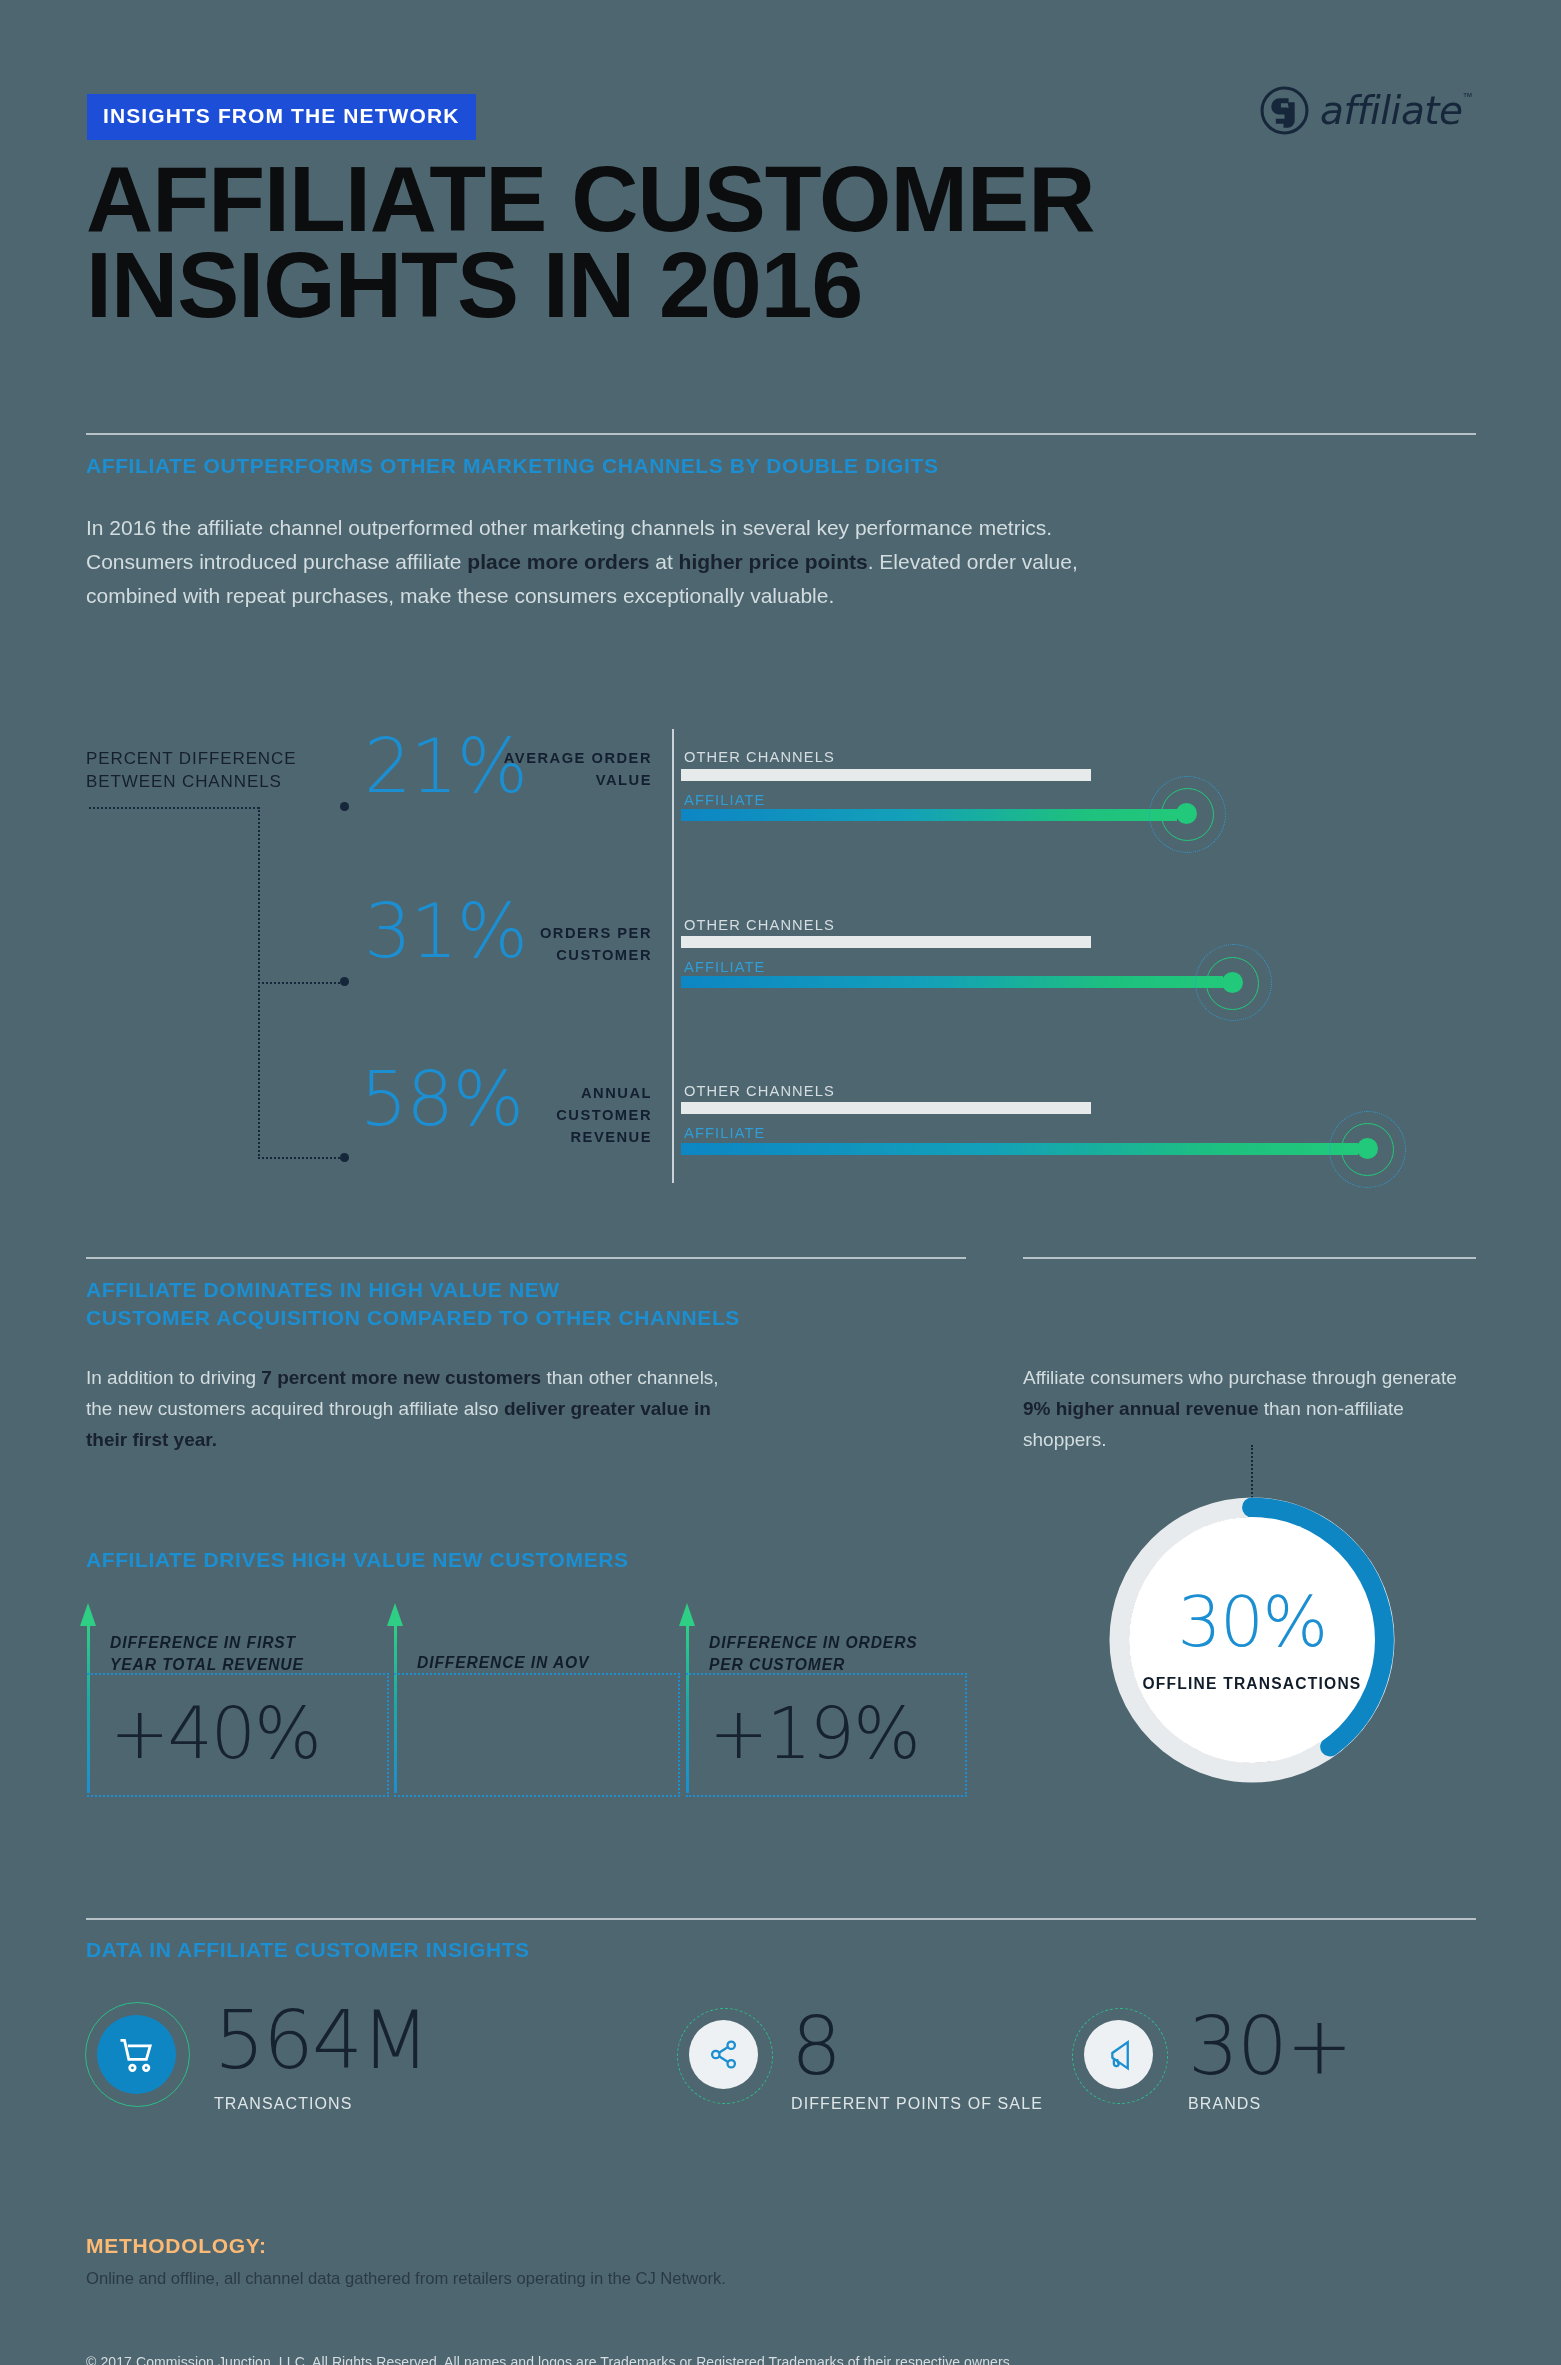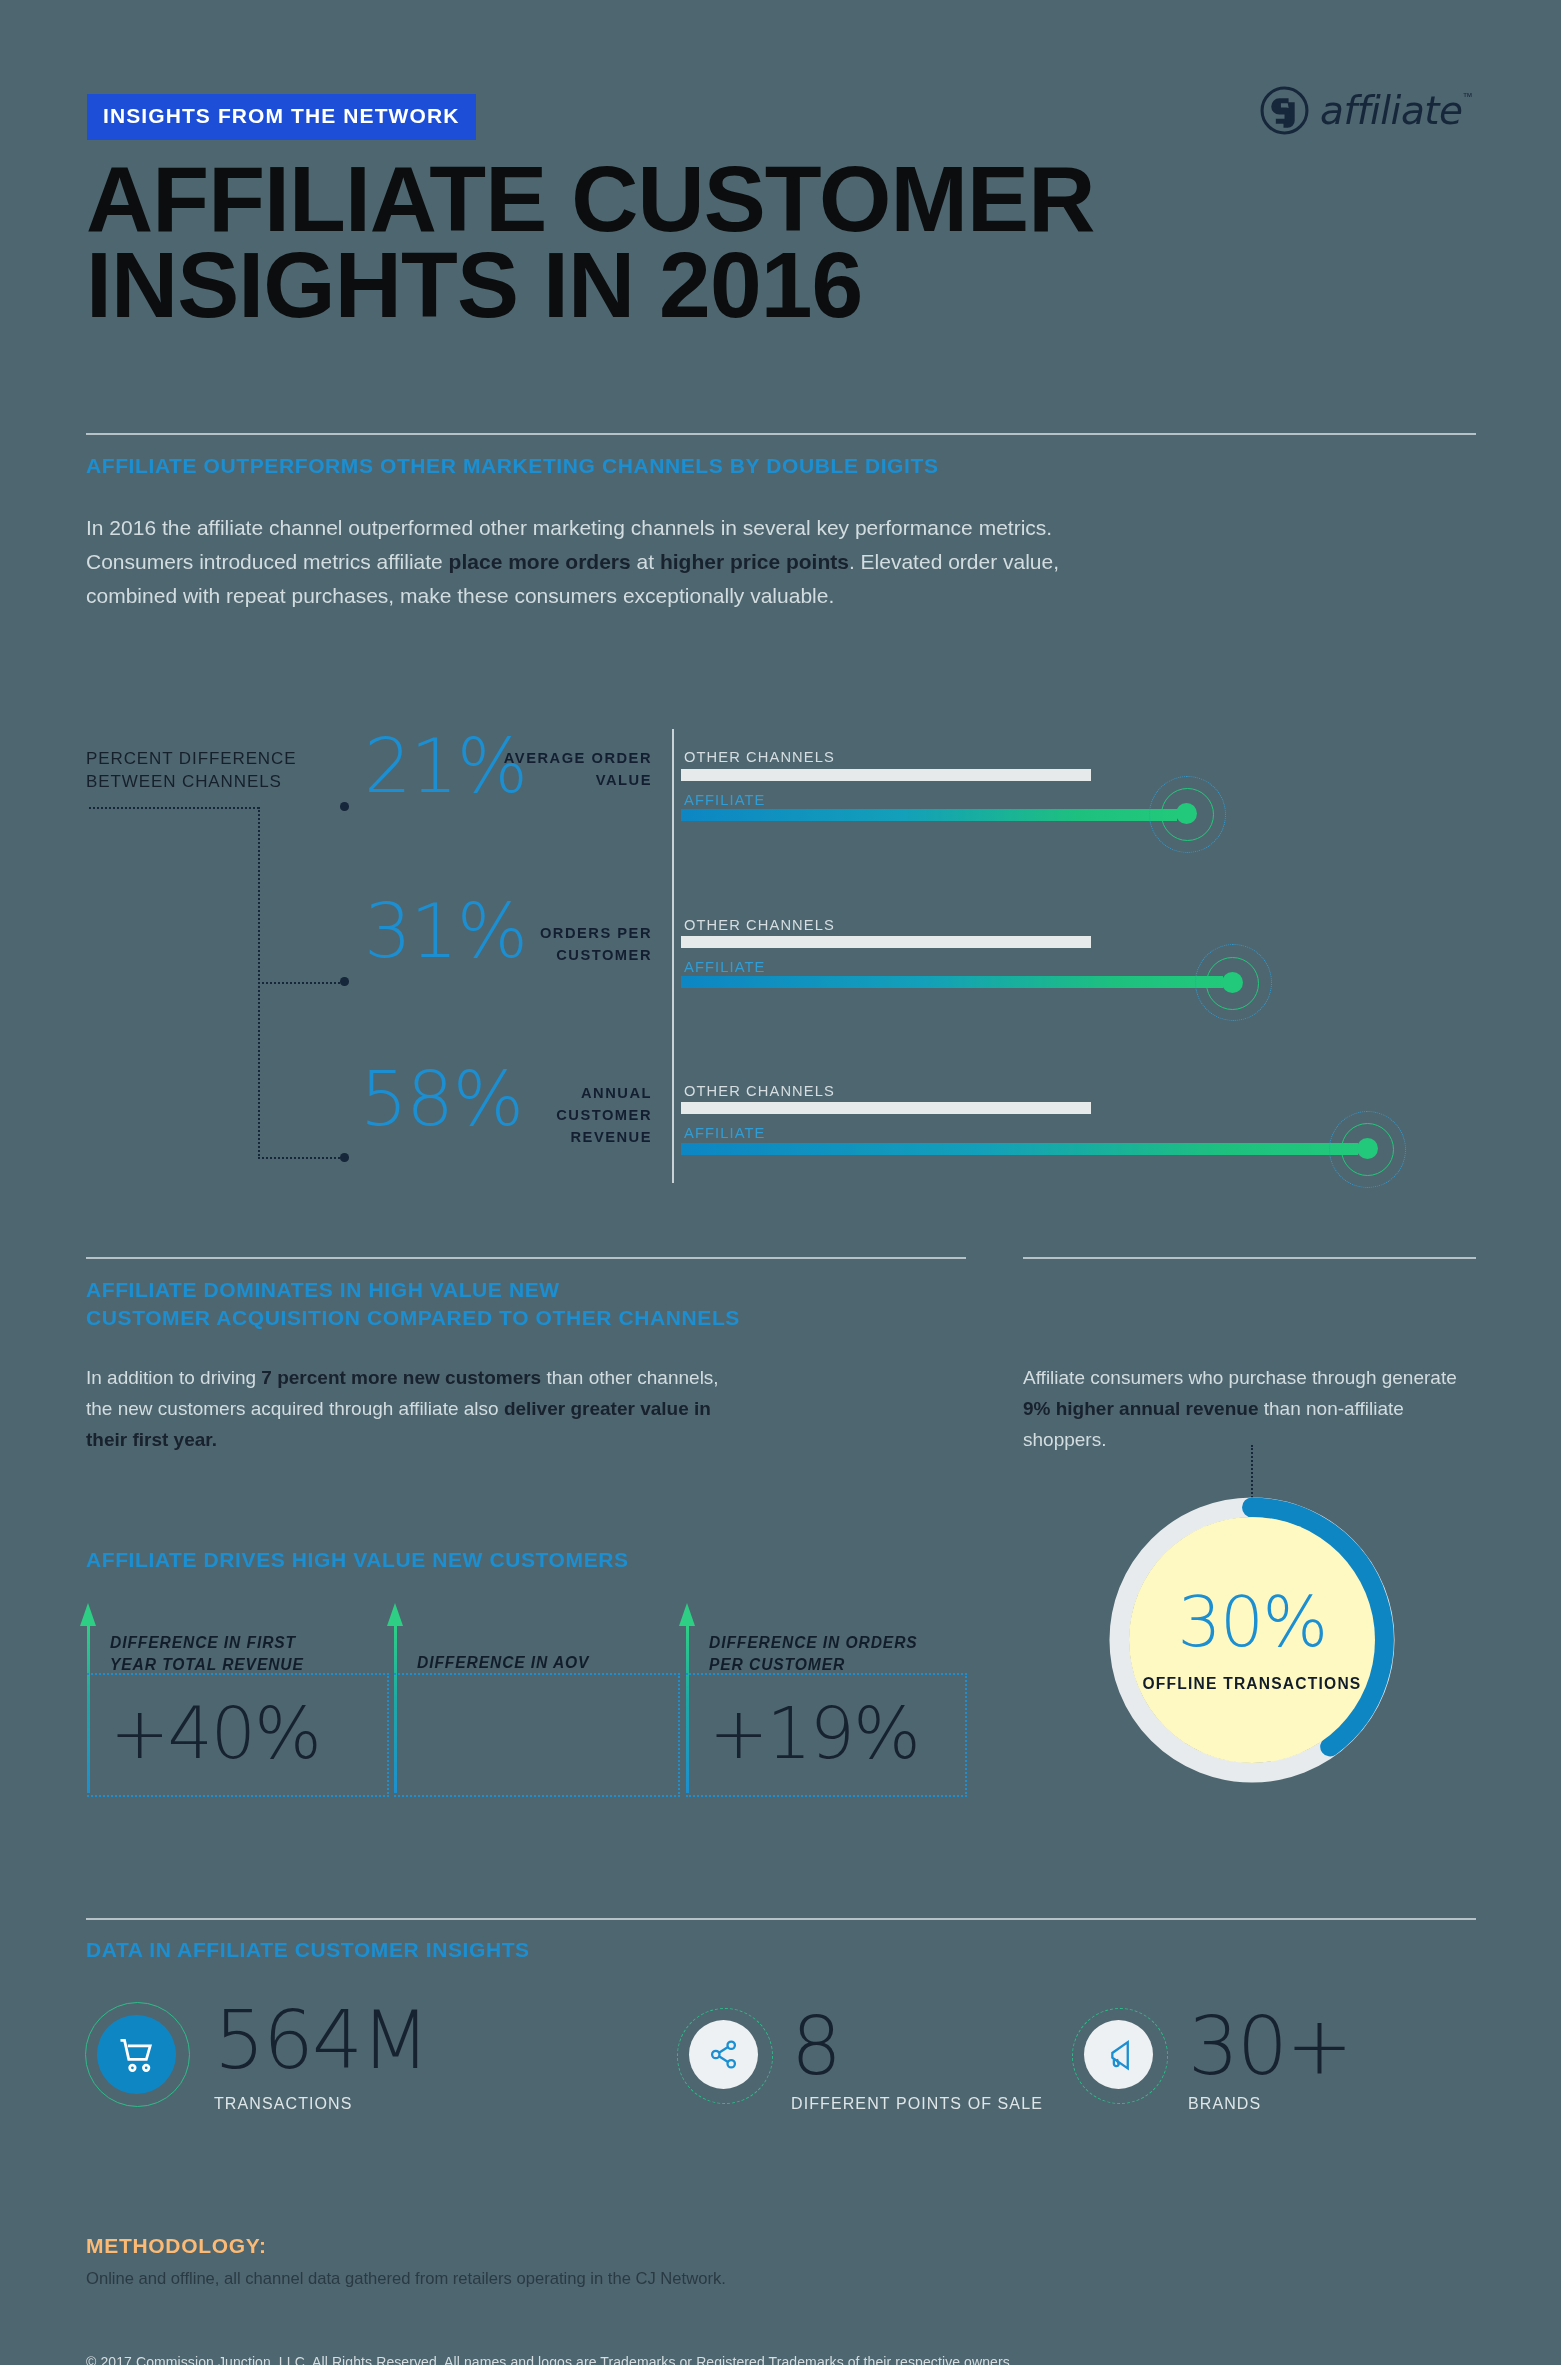--- a/index.html
+++ b/index.html
@@ -97,21 +97,21 @@
   .stat-label{position:absolute;font-size:15.6px;font-weight:bold;
      color:#121d2b;letter-spacing:0.9px;line-height:1.42;text-transform:uppercase;white-space:pre-line;font-style:italic;}
   .stat-frame{position:absolute;border:2.4px dotted #1b8fd1;border-left:none;}
   .stat-value{position:absolute;font-size:71px;color:#16222f;font-weight:300;
      letter-spacing:-1.9px;line-height:1;font-family:"DejaVu Sans",sans-serif;}
 
   
   .donut-wrap{position:absolute;}
   .donut-inner{
     position:absolute;left:20px;top:20px;width:246px;height:246px;
-    border-radius:50%;background:#fef9c3;
+    border-radius:50%;background:#ffffff;
     display:flex;flex-direction:column;align-items:center;justify-content:center;
   }
   .donut-dash{position:absolute;left:30px;top:30px;width:221px;height:221px;
     border-radius:50%;border:1.9px dotted #b9c0c4;}
   .donut-val{font-size:69px;color:#1b8fd1;font-weight:300;line-height:1;
     letter-spacing:-1.4px;font-family:"DejaVu Sans",sans-serif;}
   .donut-cap{font-size:15.6px;font-weight:bold;color:#121d2b;letter-spacing:1.2px;margin-top:18px;}
   .donut-lead{position:absolute;border-left:2.8px dotted #17273b;}
   .donut-leaddot{position:absolute;width:9.5px;height:9.5px;border-radius:50%;background:#17273b;}
   .ring-out{position:absolute;border-radius:50%;}
@@ -148,21 +148,21 @@
   <h1 class="title" style="white-space:pre-line;">AFFILIATE CUSTOMER
 INSIGHTS IN 2016</h1>
 
   <div class="rule" style="left:86px;top:433px;width:1390px;"></div>
 
   <div class="sec-head" style="left:86px;top:452px;width:1277px;">AFFILIATE OUTPERFORMS OTHER MARKETING CHANNELS BY DOUBLE DIGITS</div>
 
   <div class="body-copy" style="left:86px;top:511px;width:1325px;">
     <div>In 2016 the affiliate channel outperformed other marketing channels in several key performance metrics.</div>
     <div>
-      <span>Consumers introduced metrics affiliate </span><b>place more orders</b><span> at </span><b>higher price points</b><span>. Elevated order value,</span>
+      <span>Consumers introduced purchase affiliate </span><b>place more orders</b><span> at </span><b>higher price points</b><span>. Elevated order value,</span>
     </div>
     <div>combined with repeat purchases, make these consumers exceptionally valuable.</div>
   </div>
 
   <div class="pct-label" style="left:86px;top:748px;width:265px;">PERCENT DIFFERENCE
 BETWEEN CHANNELS</div>
 
   <div class="dash-h" style="left:89px;top:807px;width:170px;"></div>
   <div class="dash-v" style="left:258px;top:807px;height:352px;"></div>
   <div class="dash-h" style="left:258px;top:982px;width:86px;"></div>

